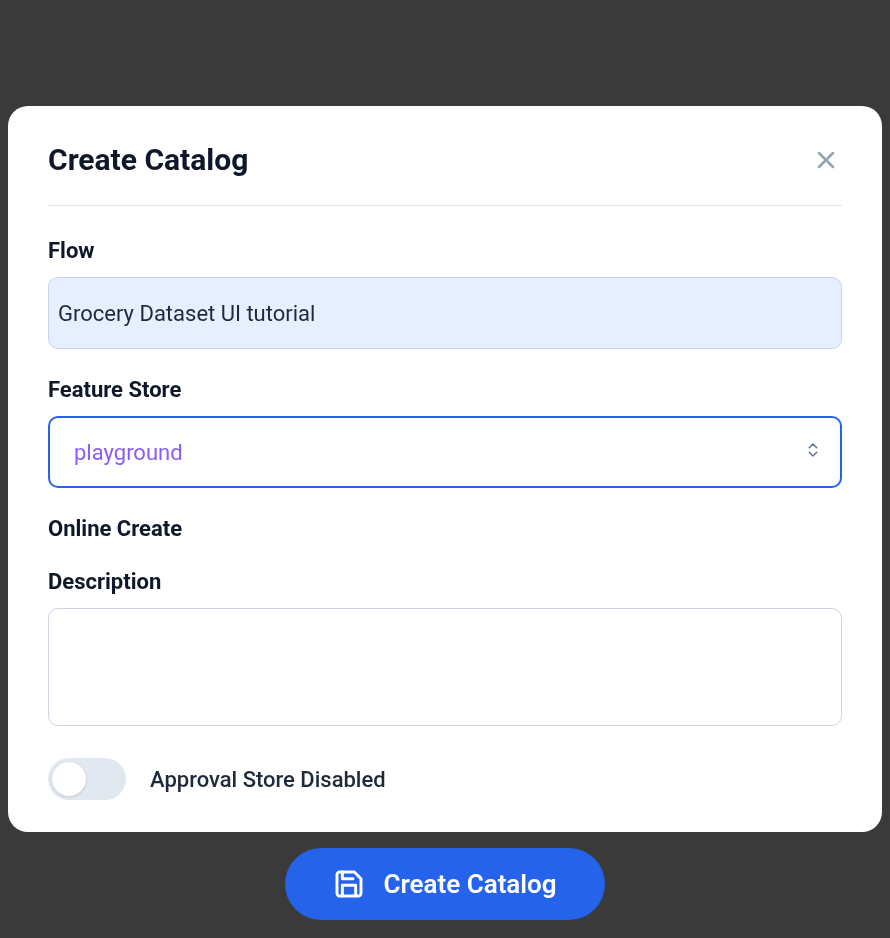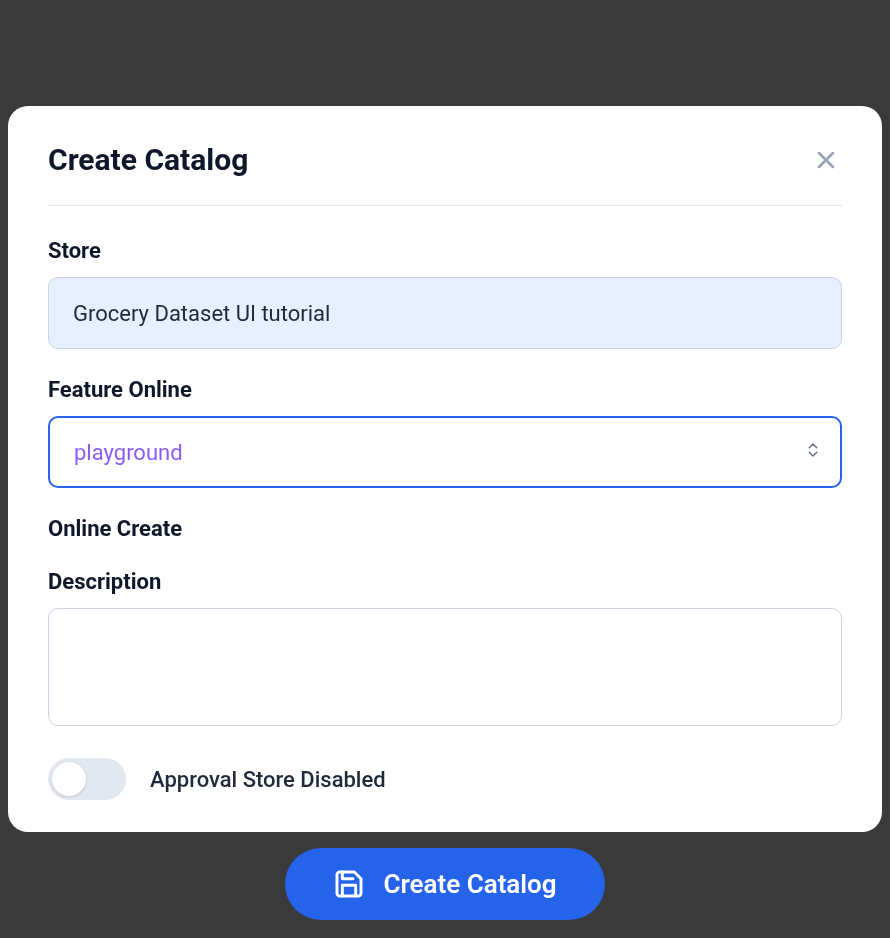--- a/index.html
+++ b/index.html
@@ -60,21 +60,21 @@
     .form-label {
       display: block;
       font-size: 22px;
       font-weight: 700;
       color: #0f172a;
       margin-bottom: 14px;
     }
     .text-input {
       width: 100%;
       height: 72px;
-      padding: 0 24px;
+      padding: 0 9px;
       font-size: 22px;
       color: #1e293b;
       border: 1px solid #cbd5e1;
       border-radius: 10px;
       outline: none;
       font-family: inherit;
     }
     .text-input.highlighted {
       background: #e6efff;
       border-color: #cbd5e1;
@@ -190,26 +190,26 @@
       <svg viewBox="0 0 24 24" fill="none" stroke="currentColor" stroke-width="2.5" stroke-linecap="round">
         <line x1="5" y1="5" x2="19" y2="19"></line>
         <line x1="19" y1="5" x2="5" y2="19"></line>
       </svg>
     </button>
   </div>
 
   <hr class="divider">
 
   <div class="form-group">
-    <label class="form-label">Store</label>
+    <label class="form-label">Flow</label>
     <input type="text" class="text-input highlighted" value="Grocery Dataset UI tutorial" style="">
   </div>
 
   <div class="form-group">
-    <label class="form-label">Feature Online</label>
+    <label class="form-label">Feature Store</label>
     <div class="select-wrapper">
       <button class="select-input active">playground</button>
       <span class="chevron-icons">
         <svg viewBox="0 0 24 24" fill="none" stroke="currentColor" stroke-width="2" stroke-linecap="round" stroke-linejoin="round">
           <polyline points="7 9 12 4 17 9"></polyline>
           <polyline points="7 15 12 20 17 15"></polyline>
         </svg>
       </span>
     </div>
   </div>

